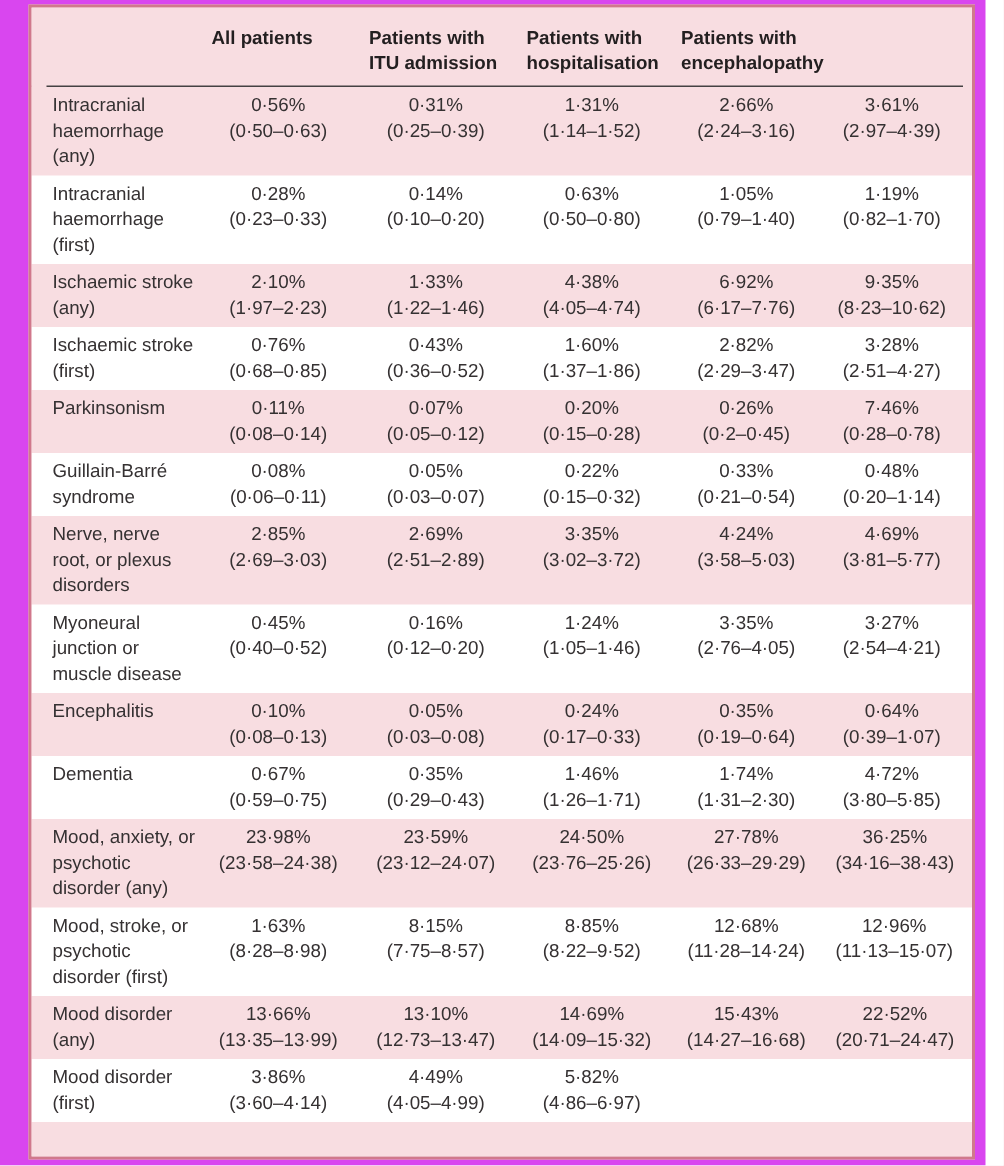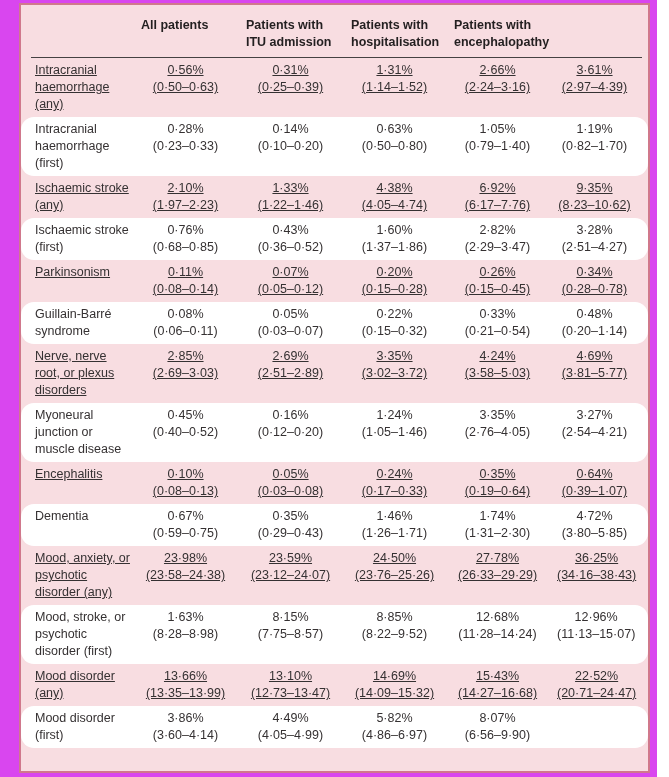--- a/index.html
+++ b/index.html
@@ -48,22 +48,22 @@
   .rule{
     height:1px;
     background:var(--rule);
     margin:0 6px 0 10px;
   }
   .data-row{
     padding:4px 0 4px 0;
     font-size:12.5px;
     line-height:17px;
   }
-  .data-row.pink{background:var(--pink);text-decoration:underline;}
-  .data-row.white{background:#ffffff;border-radius:13px;}
+  .data-row.pink{background:var(--pink);}
+  .data-row.white{background:#ffffff;}
   .label-cell{
     padding-left:14px;
     padding-right:8px;
     text-align:left;
     color:var(--text);
   }
   .value-cell{
     text-align:center;
     padding-right:16px;
     color:var(--text);
@@ -194,24 +194,24 @@
           <div class="value-cell">
             <div class="pct">0·07%</div>
             <div class="ci">(0·05–0·12)</div>
           </div>
           <div class="value-cell">
             <div class="pct">0·20%</div>
             <div class="ci">(0·15–0·28)</div>
           </div>
           <div class="value-cell">
             <div class="pct">0·26%</div>
-            <div class="ci">(0·15–0·45)</div>
-          </div>
-          <div class="value-cell">
-            <div class="pct">0·34%</div>
+            <div class="ci">(0·2–0·45)</div>
+          </div>
+          <div class="value-cell">
+            <div class="pct">7·46%</div>
             <div class="ci">(0·28–0·78)</div>
           </div>
         </div>
         <div class="grid-row data-row white">
           <div class="label-cell">Guillain-Barré syndrome</div>
           <div class="value-cell">
             <div class="pct">0·08%</div>
             <div class="ci">(0·06–0·11)</div>
           </div>
           <div class="value-cell">
@@ -399,23 +399,19 @@
             <div class="ci">(3·60–4·14)</div>
           </div>
           <div class="value-cell">
             <div class="pct">4·49%</div>
             <div class="ci">(4·05–4·99)</div>
           </div>
           <div class="value-cell">
             <div class="pct">5·82%</div>
             <div class="ci">(4·86–6·97)</div>
           </div>
-          <div class="value-cell">
-            <div class="pct">8·07%</div>
-            <div class="ci">(6·56–9·90)</div>
-          </div>
         </div>
       </div>
 
     <div class="footer-strip"></div>
 
   </div>
 </div>
 
 </body></html>

